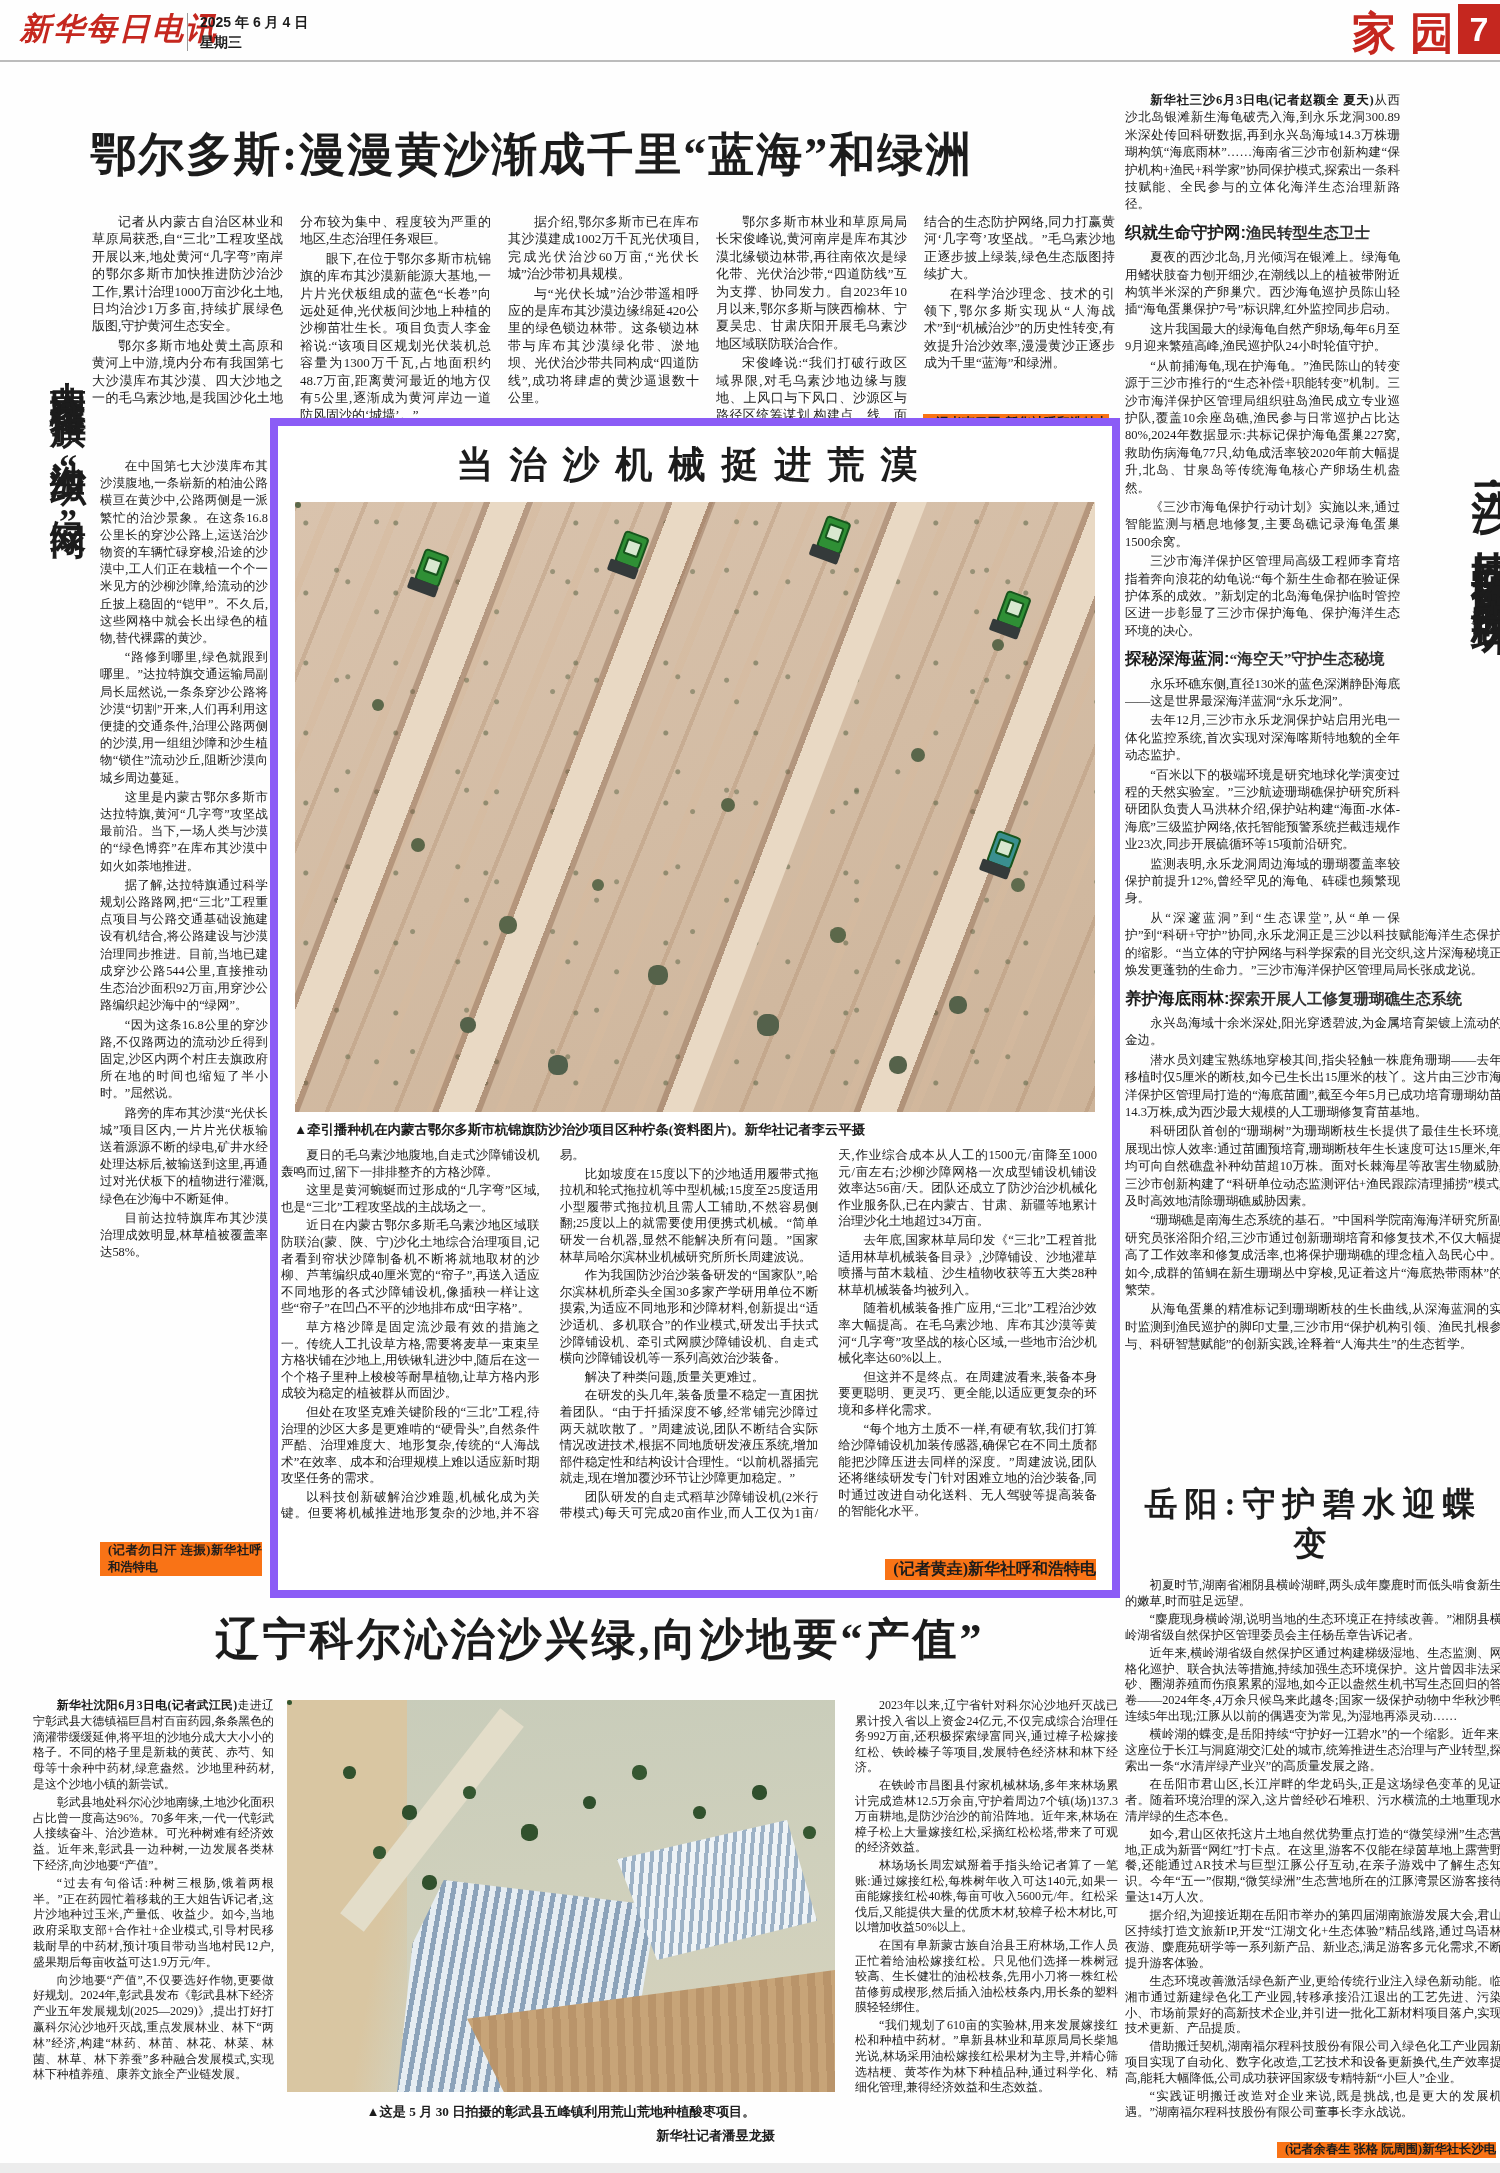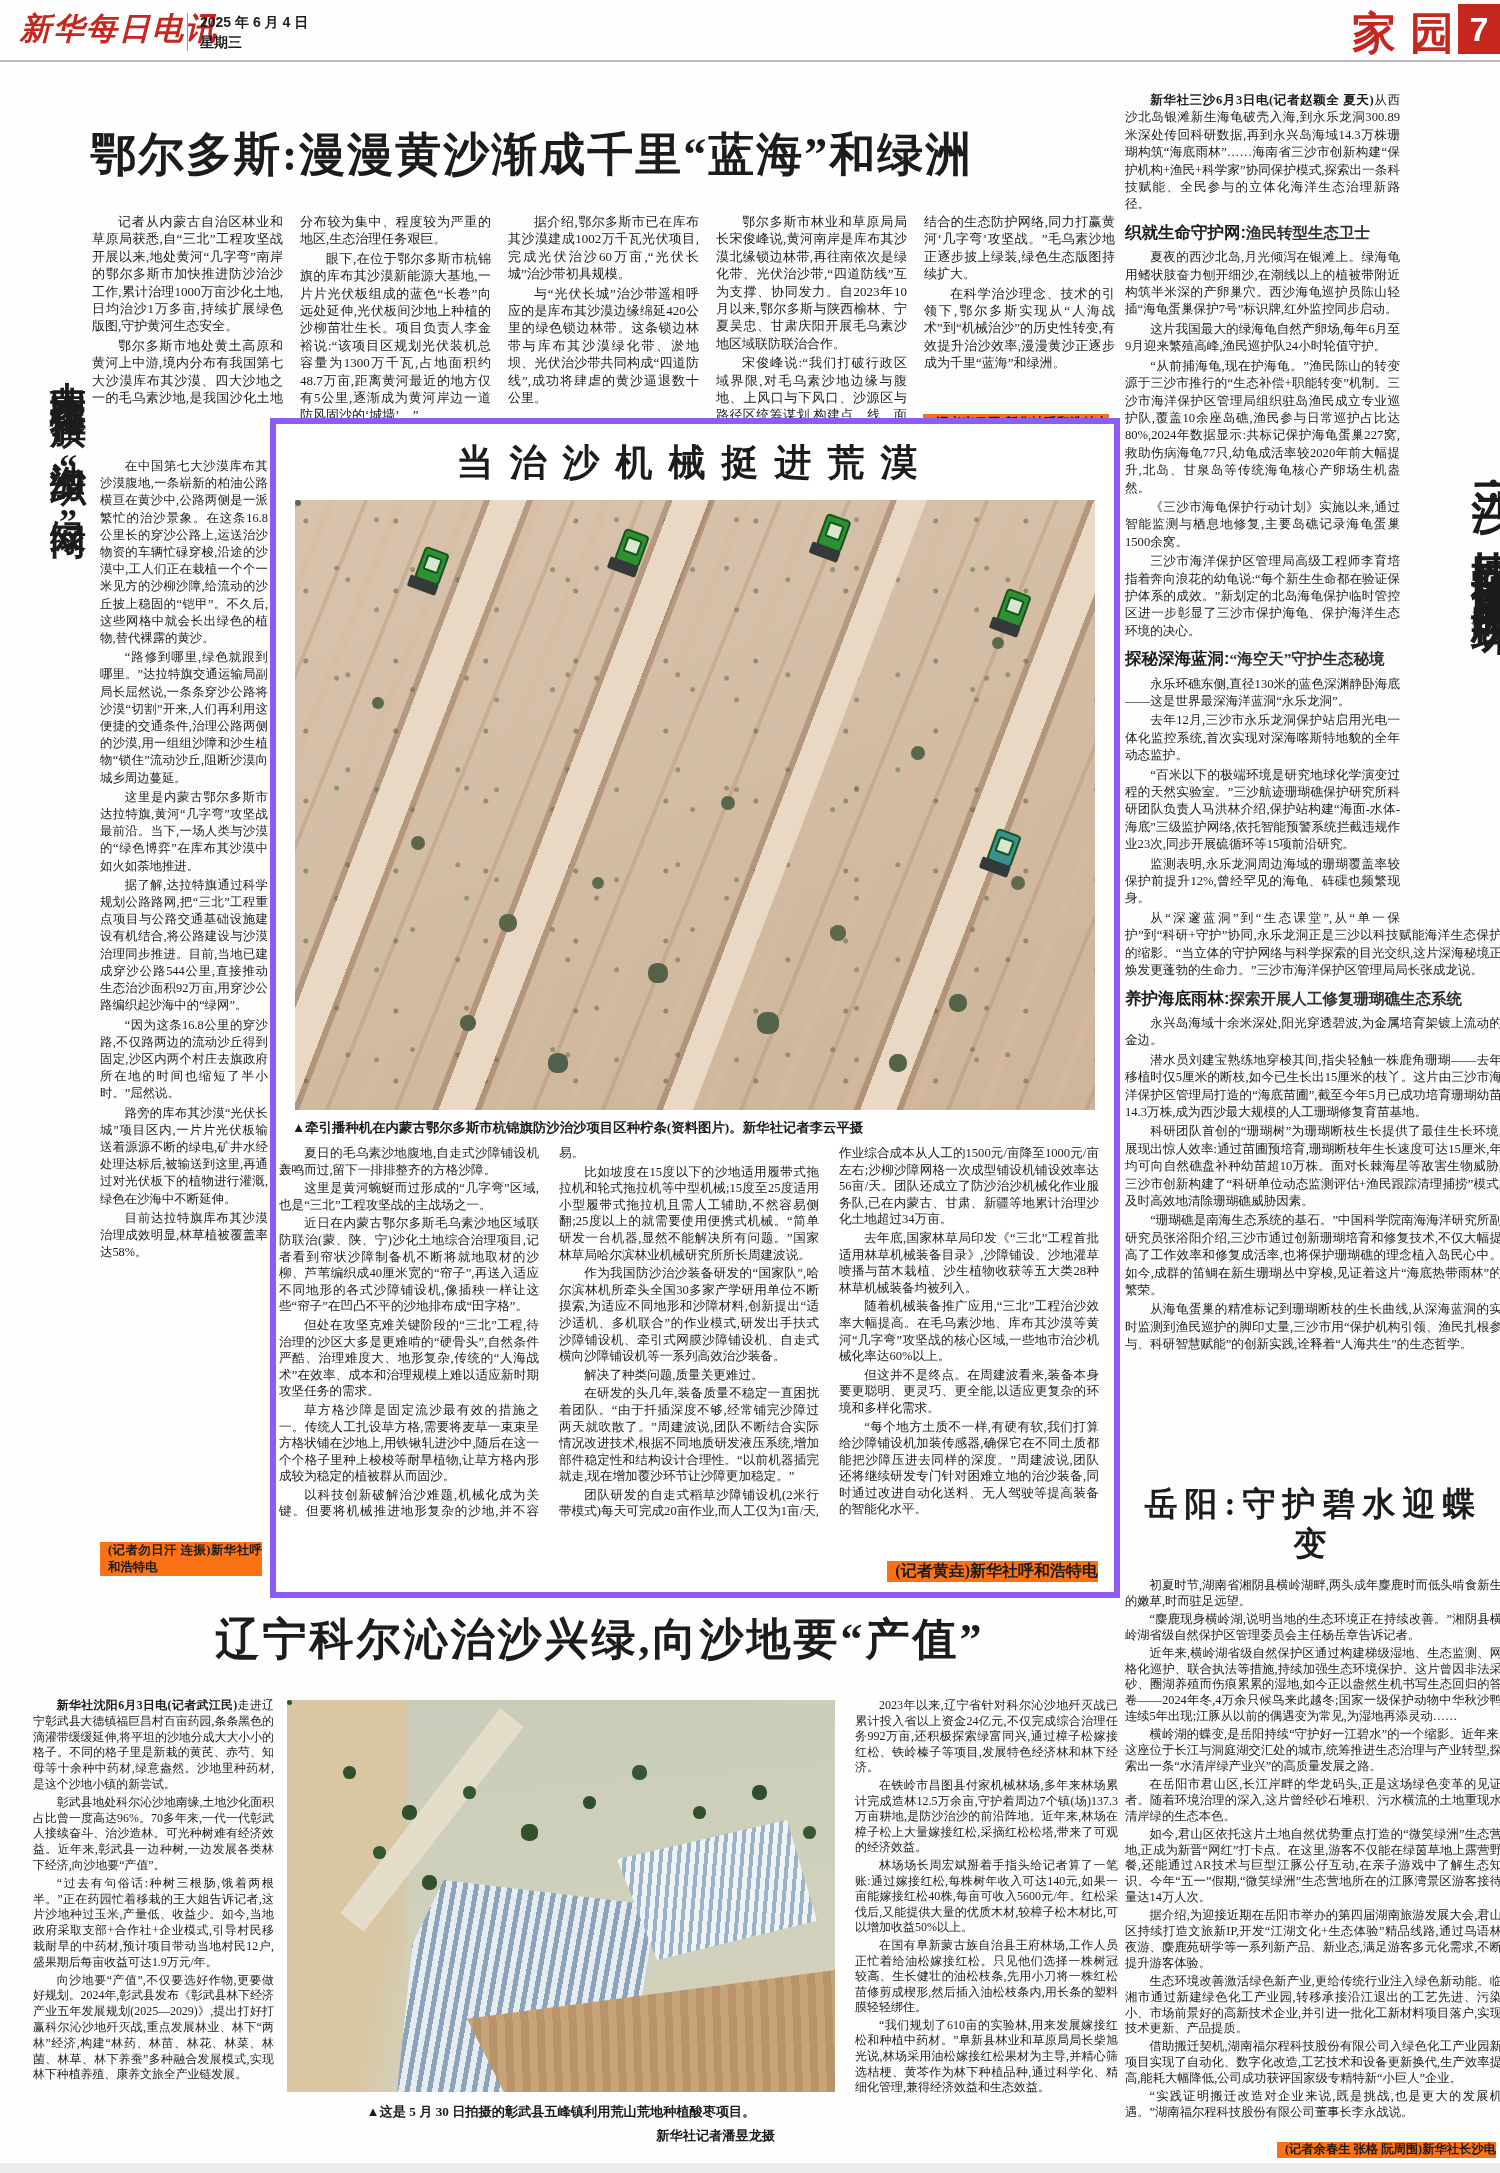--- a/index.html
+++ b/index.html
@@ -26,21 +26,21 @@
   .lead-headline{left:90px;top:124px;width:1020px;font-size:46px;font-weight:bold;
     letter-spacing:2px;white-space:nowrap;}
   .lead-body{left:92px;top:213px;width:1023px;height:222px;column-count:5;column-gap:17px;
     font-size:13px;line-height:17.4px;overflow:hidden;}
   
   .v-title{writing-mode:vertical-rl;text-orientation:upright;font-weight:bold;}
   .left-vtitle{left:26px;top:352px;width:66px;height:660px;font-size:36px;letter-spacing:5px;}
   .sidebar-body{left:100px;top:458px;width:168px;height:1122px;font-size:12.4px;line-height:17.2px;
     overflow:hidden;padding-bottom:24px;box-sizing:border-box;}
   
-  .machine-box{left:270px;top:418px;width:850px;height:1180px;border:6px solid #8b5cf6;
+  .machine-box{left:270px;top:418px;width:850px;height:1180px;border:8px solid #8b5cf6;
     background:#fff;box-sizing:border-box;}
   .box-title{margin-top:14px;text-align:center;font-size:37px;font-weight:bold;letter-spacing:16px;}
   .photo1{position:relative;margin:12px auto 0 auto;width:800px;height:610px;overflow:hidden;
     background:
       radial-gradient(circle at 12% 30%, rgba(90,100,70,.55) 0 2px, transparent 3px),
       radial-gradient(circle at 32% 62%, rgba(90,100,70,.5) 0 2px, transparent 3px),
       radial-gradient(circle at 68% 22%, rgba(95,105,75,.5) 0 2px, transparent 3px),
       radial-gradient(circle at 84% 58%, rgba(90,100,70,.5) 0 2px, transparent 3px),
       radial-gradient(circle at 48% 84%, rgba(90,100,70,.5) 0 2px, transparent 3px),
       repeating-linear-gradient(112deg, rgba(166,128,96,.28) 0 4px, rgba(0,0,0,0) 4px 30px,
@@ -189,22 +189,22 @@
 
     <div class="caption-row">
       <span>▲牵引播种机在内蒙古鄂尔多斯市杭锦旗防沙治沙项目区种柠条(资料图片)。</span>
       <span>新华社记者李云平摄</span>
     </div>
 
     <div class="box-text jus">
       <p class="para">夏日的毛乌素沙地腹地,自走式沙障铺设机轰鸣而过,留下一排排整齐的方格沙障。</p>
       <p class="para">这里是黄河蜿蜒而过形成的“几字弯”区域,也是“三北”工程攻坚战的主战场之一。</p>
       <p class="para">近日在内蒙古鄂尔多斯毛乌素沙地区域联防联治(蒙、陕、宁)沙化土地综合治理项目,记者看到帘状沙障制备机不断将就地取材的沙柳、芦苇编织成40厘米宽的“帘子”,再送入适应不同地形的各式沙障铺设机,像插秧一样让这些“帘子”在凹凸不平的沙地排布成“田字格”。</p>
+      <p class="para">草方格沙障是固定流沙最有效的措施之一。传统人工扎设草方格,需要将麦草一束束呈方格状铺在沙地上,用铁锹轧进沙中,随后在这一个个格子里种上梭梭等耐旱植物,让草方格内形成较为稳定的植被群从而固沙。</p>
       <p class="para">但处在攻坚克难关键阶段的“三北”工程,待治理的沙区大多是更难啃的“硬骨头”,自然条件严酷、治理难度大、地形复杂,传统的“人海战术”在效率、成本和治理规模上难以适应新时期攻坚任务的需求。</p>
-      <p class="para">草方格沙障是固定流沙最有效的措施之一。传统人工扎设草方格,需要将麦草一束束呈方格状铺在沙地上,用铁锹轧进沙中,随后在这一个个格子里种上梭梭等耐旱植物,让草方格内形成较为稳定的植被群从而固沙。</p>
       <p class="para">以科技创新破解治沙难题,机械化成为关键。但要将机械推进地形复杂的沙地,并不容易。</p>
       <p class="para">比如坡度在15度以下的沙地适用履带式拖拉机和轮式拖拉机等中型机械;15度至25度适用小型履带式拖拉机且需人工辅助,不然容易侧翻;25度以上的就需要使用便携式机械。“简单研发一台机器,显然不能解决所有问题。”国家林草局哈尔滨林业机械研究所所长周建波说。</p>
       <p class="para">作为我国防沙治沙装备研发的“国家队”,哈尔滨林机所牵头全国30多家产学研用单位不断摸索,为适应不同地形和沙障材料,创新提出“适沙适机、多机联合”的作业模式,研发出手扶式沙障铺设机、牵引式网膜沙障铺设机、自走式横向沙障铺设机等一系列高效治沙装备。</p>
       <p class="para">解决了种类问题,质量关更难过。</p>
       <p class="para">在研发的头几年,装备质量不稳定一直困扰着团队。“由于扦插深度不够,经常铺完沙障过两天就吹散了。”周建波说,团队不断结合实际情况改进技术,根据不同地质研发液压系统,增加部件稳定性和结构设计合理性。“以前机器插完就走,现在增加覆沙环节让沙障更加稳定。”</p>
       <p class="para">团队研发的自走式稻草沙障铺设机(2米行带模式)每天可完成20亩作业,而人工仅为1亩/天,作业综合成本从人工的1500元/亩降至1000元/亩左右;沙柳沙障网格一次成型铺设机铺设效率达56亩/天。团队还成立了防沙治沙机械化作业服务队,已在内蒙古、甘肃、新疆等地累计治理沙化土地超过34万亩。</p>
       <p class="para">去年底,国家林草局印发《“三北”工程首批适用林草机械装备目录》,沙障铺设、沙地灌草喷播与苗木栽植、沙生植物收获等五大类28种林草机械装备均被列入。</p>
       <p class="para">随着机械装备推广应用,“三北”工程治沙效率大幅提高。在毛乌素沙地、库布其沙漠等黄河“几字弯”攻坚战的核心区域,一些地市治沙机械化率达60%以上。</p>
       <p class="para">但这并不是终点。在周建波看来,装备本身要更聪明、更灵巧、更全能,以适应更复杂的环境和多样化需求。</p>
       <p class="para">“每个地方土质不一样,有硬有软,我们打算给沙障铺设机加装传感器,确保它在不同土质都能把沙障压进去同样的深度。”周建波说,团队还将继续研发专门针对困难立地的治沙装备,同时通过改进自动化送料、无人驾驶等提高装备的智能化水平。</p>

